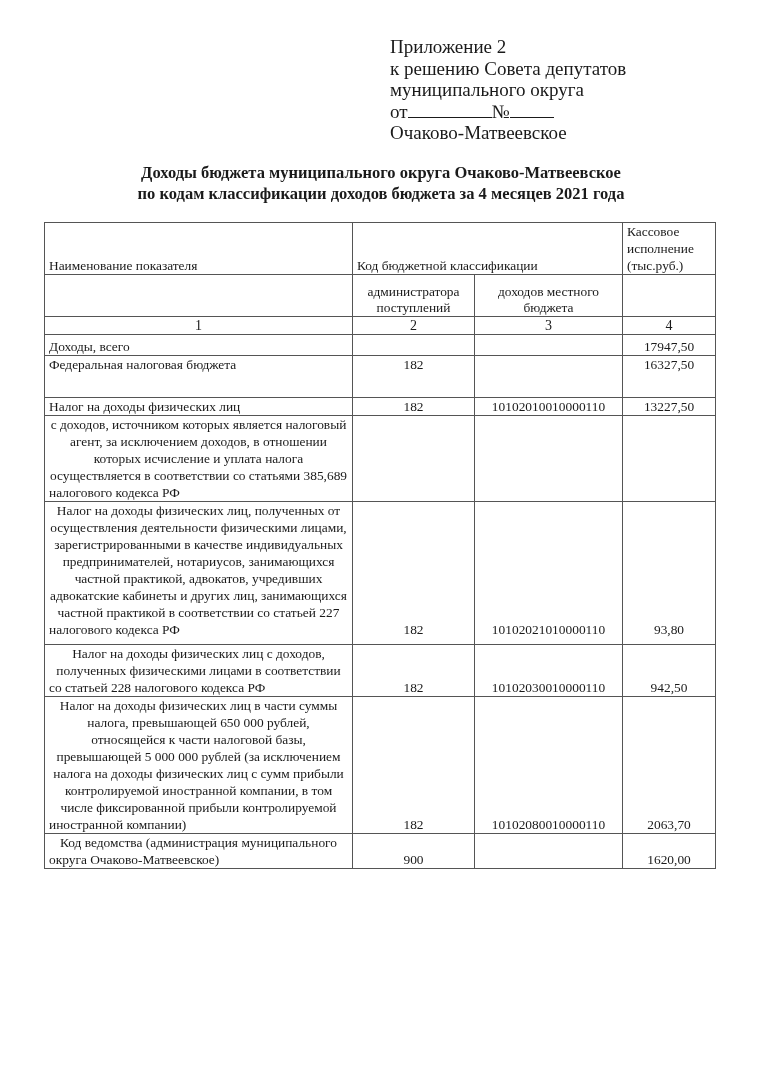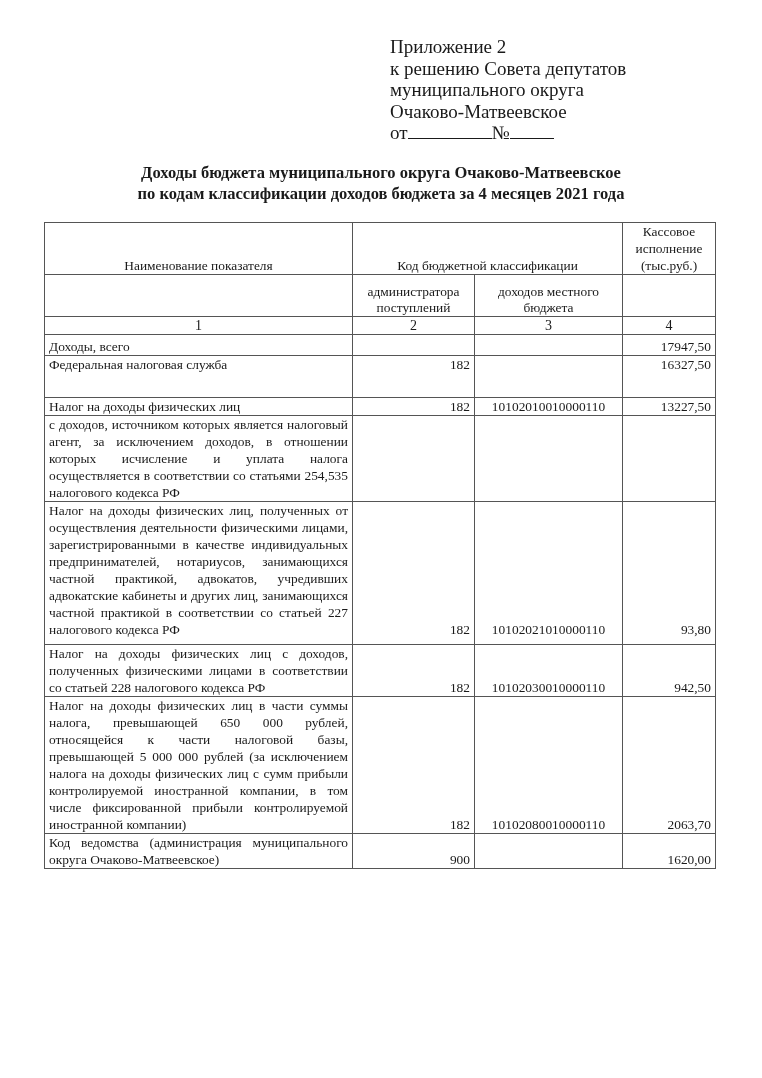--- a/index.html
+++ b/index.html
@@ -18,38 +18,38 @@
     font-weight: bold; font-size: 16.5px; line-height: 21px;
   }
   table.budget {
     position: absolute; left: 44px; top: 222px;
     border-collapse: collapse; table-layout: fixed; width: 671px;
     font-size: 13.4px; line-height: 17px;
   }
   table.budget td, table.budget th {
     border: 1.5px solid #555; padding: 0 4px; font-weight: normal;
   }
-  th.h-main { vertical-align: bottom; text-align: center; padding-bottom: 2px; }
+  th.h-main { vertical-align: bottom; text-align: left; padding-bottom: 2px; }
   th.h-sub { vertical-align: bottom; text-align: center; line-height: 16px; padding-bottom: 1px; }
   tr.num-row td { text-align: center; height: 17px; font-size: 14px; line-height: 17px; padding: 0; }
   td.name { text-align: justify; text-align-last: left; hyphens: none; }
   td.num { text-align: right; vertical-align: bottom; }
   td.code { text-align: center; vertical-align: bottom; }
   .bold { font-weight: bold; }
-  .grp td { border-top: none; border-bottom: none; }
+  .grp td { border-top: none; border-bottom: none; text-align: center; }
 </style>
 </head>
 <body>
 
 <div class="appendix">
   <div>Приложение 2</div>
   <div>к решению Совета депутатов</div>
   <div>муниципального округа</div>
+  <div><span>от</span><span class="blank" style="width:84px"></span><span>№</span><span class="blank" style="width:44px"></span></div>
   <div>Очаково-Матвеевское</div>
-  <div><span>от</span><span class="blank" style="width:84px"></span><span>№</span><span class="blank" style="width:44px"></span></div>
 </div>
 
 <div class="doc-title">
   <div>Доходы бюджета муниципального округа Очаково-Матвеевское</div>
   <div>по кодам классификации доходов бюджета за 4 месяцев 2021 года</div>
 </div>
 
 <table class="budget">
   <colgroup>
     <col style="width:308px">
@@ -76,33 +76,33 @@
     <td>4</td>
   </tr>
 
   <tr class="grp bold" style="border-top:1.5px solid #555">
     <td class="name bold" style="padding-top:3px">Доходы, всего</td>
     <td class="code bold" style="text-align:right"></td>
     <td class="code"></td>
     <td class="num bold">17947,50</td>
   </tr>
   <tr class="grp">
-    <td class="name bold" style="padding-bottom:24px;vertical-align:top">Федеральная налоговая служба</td>
+    <td class="name bold" style="padding-bottom:24px;vertical-align:top">Федеральная налоговая бюджета</td>
     <td class="num bold" style="vertical-align:top">182</td>
     <td class="code"></td>
     <td class="num bold" style="vertical-align:top">16327,50</td>
   </tr>
   <tr class="grp">
     <td class="name">Налог на доходы физических лиц</td>
     <td class="num" style="vertical-align:top">182</td>
     <td class="code" style="vertical-align:top">10102010010000110</td>
     <td class="num" style="vertical-align:top">13227,50</td>
   </tr>
   <tr class="grp">
-    <td class="name">с доходов, источником которых является налоговый агент, за исключением доходов, в отношении которых исчисление и уплата налога осуществляется в соответствии со статьями 254,535 налогового кодекса РФ</td>
+    <td class="name">с доходов, источником которых является налоговый агент, за исключением доходов, в отношении которых исчисление и уплата налога осуществляется в соответствии со статьями 385,689 налогового кодекса РФ</td>
     <td class="num"></td>
     <td class="code"></td>
     <td class="num"></td>
   </tr>
   <tr class="grp">
     <td class="name" style="padding-bottom:6px">Налог на доходы физических лиц, полученных от осуществления деятельности физическими лицами, зарегистрированными в качестве индивидуальных предпринимателей, нотариусов, занимающихся частной практикой, адвокатов, учредивших адвокатские кабинеты и других лиц, занимающихся частной практикой в соответствии со статьей 227 налогового кодекса РФ</td>
     <td class="num" style="padding-bottom:6px">182</td>
     <td class="code" style="padding-bottom:6px">10102021010000110</td>
     <td class="num" style="padding-bottom:6px">93,80</td>
   </tr>

